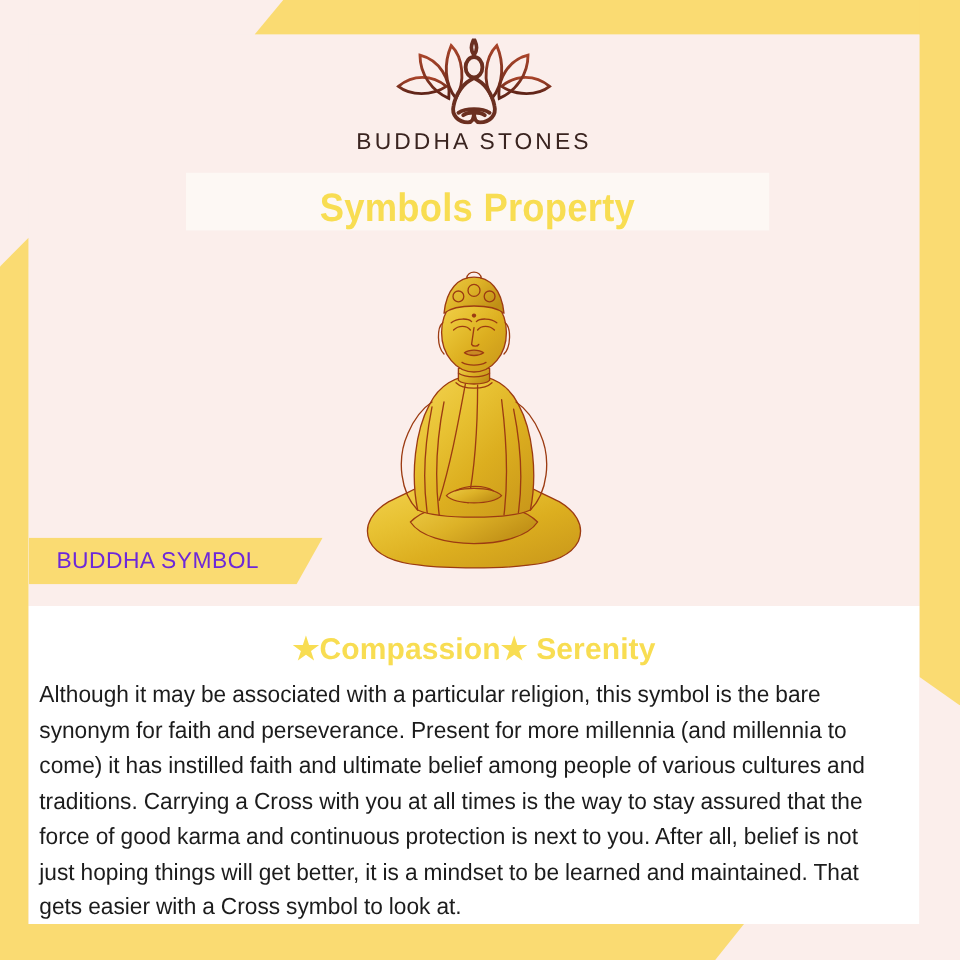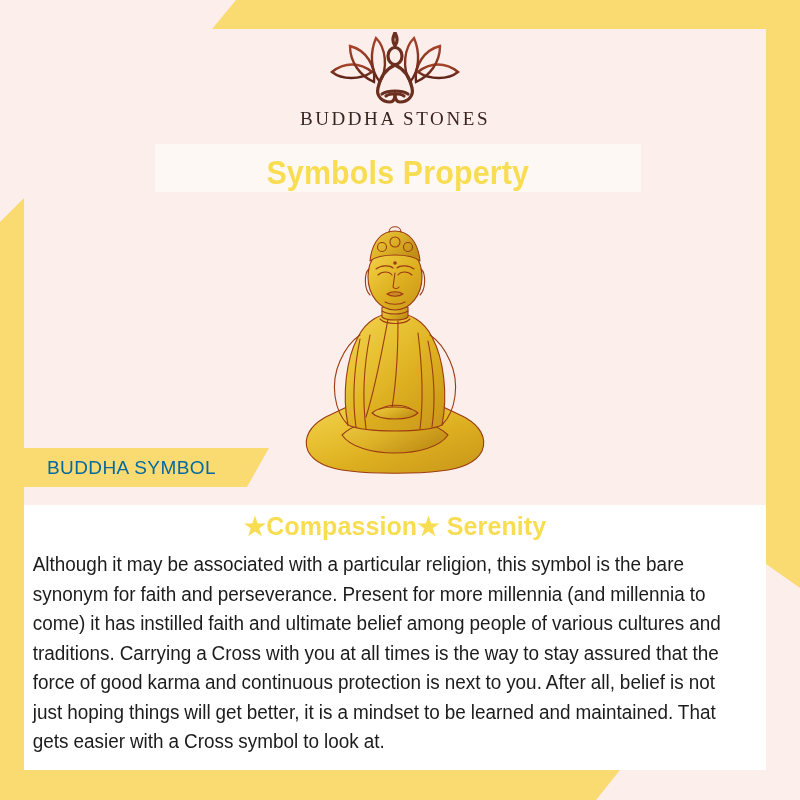--- a/index.html
+++ b/index.html
@@ -84,21 +84,21 @@
     justify-content: flex-start;
   }
   #logo-mark {
     margin-top: 3px;
     width: 150px;
     height: 72px;
     display: block;
   }
   #logo-wordmark {
     margin-top: 4px;
-    font-family: Liberation Serif, serif;
+    font-family: Liberation Sans, sans-serif;
     font-size: 19px;
     letter-spacing: 2.6px;
     color: #3a2420;
     font-weight: 400;
   }
 
   
   #title-bar {
     position: absolute;
     left: 131px;
@@ -144,39 +144,39 @@
     top: 419px;
     width: 245px;
     height: 39px;
     background: #fadb72;
     clip-path: polygon(0 0, 100% 0, calc(100% - 22px) 100%, 0 100%);
     display: flex;
     align-items: center;
   }
   #tag-label {
     margin-left: 23px;
-    color: #0369a1;
+    color: #6d28d9;
     font-size: 19px;
     font-weight: 400;
     letter-spacing: 0.4px;
     white-space: nowrap;
   }
 
   
   #body-panel {
     position: absolute;
     left: 0;
     top: 476px;
     width: 742px;
     height: 265px;
     background: #ffffff;
   }
   #subtitle {
     margin: 0;
-    padding-top: 7px;
+    padding-top: 22px;
     text-align: center;
     font-family: "Liberation Sans Narrow", "Liberation Sans", sans-serif;
     font-size: 25px;
     font-weight: bold;
     color: #f8dd52;
     letter-spacing: 0.1px;
     white-space: nowrap;
   }
   #subtitle .star {
     font-size: 25px;

